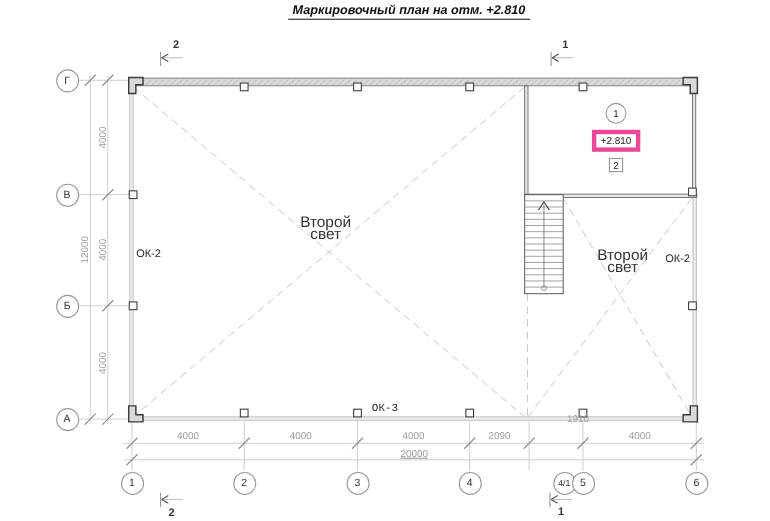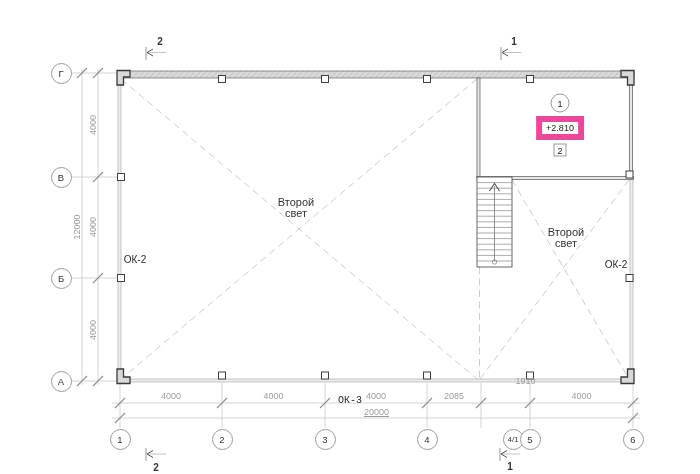--- a/index.html
+++ b/index.html
@@ -14,30 +14,30 @@
     border-bottom:1px solid #222;padding:0 4px 1px 4px;
   }
   .axis-circle{
     position:absolute;width:21px;height:21px;border:1px solid #9a9a9a;border-radius:50%;
     background:#fff;display:flex;align-items:center;justify-content:center;
     font-size:9.5px;color:#333;box-sizing:border-box;
   }
   .axis-circle.small{font-size:8px;margin-left:32px;}
   .dim{font-size:9px;color:#9c9c9c;transform:translate(-50%,-50%);}
   .dim.rot{transform:translate(-50%,-50%) rotate(-90deg);}
-  .label{font-size:10px;color:#2b2b2b;transform:translate(-50%,-50%);margin-top:28px;}
-  .void-label{font-size:11px;color:#333;text-align:center;line-height:10.5px;transform:translate(-50%,-50%);}
+  .label{font-size:10px;color:#2b2b2b;transform:translate(-50%,-50%);}
+  .void-label{font-size:14px;color:#333;text-align:center;line-height:10.5px;transform:translate(-50%,-50%);}
   .marker-num{font-size:10px;font-weight:bold;color:#333;transform:translate(-50%,-50%);}
   .tag-circle{
     position:absolute;width:19px;height:19px;border:1px solid #999;border-radius:50%;
     background:#fff;display:flex;align-items:center;justify-content:center;
     font-size:9px;color:#222;box-sizing:border-box;transform:translate(-50%,-50%);
   }
   .tag-box{
-    position:absolute;border:6px solid #ec4899;background:#fff;color:#222;
+    position:absolute;border:4px solid #ec4899;background:#fff;color:#222;
     font-size:9px;padding:1px 4px;transform:translate(-50%,-50%);
   }
   .tag-sq{
     position:absolute;width:13px;height:13px;border:1px solid #999;background:#fff;color:#222;
     font-size:9px;display:flex;align-items:center;justify-content:center;
     box-sizing:border-box;transform:translate(-50%,-50%);
   }
 </style>
 </head>
 <body>
@@ -179,20 +179,21 @@
       </g>
       <g>
         <line x1="500" y1="448" x2="500" y2="461" stroke="#999" stroke-width="1"></line>
         <line x1="501" y1="454" x2="520" y2="454" stroke="#bbb" stroke-width="0.9"></line>
         <line x1="501" y1="454" x2="507" y2="450.5" stroke="#555" stroke-width="1"></line>
         <line x1="501" y1="454" x2="507" y2="457.5" stroke="#555" stroke-width="1"></line>
       </g>
     </g>
   </svg>
 
+  <div class="txt title" style="left:262px;top:4px;">Маркировочный план на отм. +2.810</div>
 
   <div class="txt marker-num" style="left:160px;top:41px;">2</div>
   <div class="txt marker-num" style="left:514px;top:41px;">1</div>
   <div class="txt marker-num" style="left:156px;top:467px;">2</div>
   <div class="txt marker-num" style="left:510px;top:466px;">1</div>
 
   <div class="axis-circle" style="left:50.5px;top:62.5px;">Г</div>
   <div class="axis-circle" style="left:50.5px;top:166.5px;">В</div>
   <div class="axis-circle" style="left:50.5px;top:267.5px;">Б</div>
   <div class="axis-circle" style="left:50.5px;top:370.5px;">А</div>
@@ -206,21 +207,21 @@
   <div class="axis-circle" style="left:622.5px;top:429px;">6</div>
 
   <div class="txt dim rot" style="left:92.5px;top:125px;">4000</div>
   <div class="txt dim rot" style="left:92.5px;top:227px;">4000</div>
   <div class="txt dim rot" style="left:92.5px;top:329.5px;">4000</div>
   <div class="txt dim rot" style="left:76.5px;top:227px;">12000</div>
 
   <div class="txt dim" style="left:171px;top:396px;">4000</div>
   <div class="txt dim" style="left:273.5px;top:396px;">4000</div>
   <div class="txt dim" style="left:376px;top:396px;">4000</div>
-  <div class="txt dim" style="left:454px;top:396px;">2085</div>
+  <div class="txt dim" style="left:454px;top:396px;">2090</div>
   <div class="txt dim" style="left:505.5px;top:381px;margin-left:20px;">1910</div>
   <div class="txt dim" style="left:581.5px;top:396px;">4000</div>
   <div class="txt dim" style="left:376.5px;top:411.5px;text-decoration:underline;">20000</div>
 
   <div class="txt label" style="left:135px;top:231px;">ОК-2</div>
   <div class="txt label" style="left:616px;top:236px;">ОК-2</div>
   <div class="txt label" style="left:350px;top:371.5px;font-family:Liberation Mono, monospace;">ОК-3</div>
 
   <div class="txt void-label" style="left:296px;top:207px;">
     <div>Второй</div>

